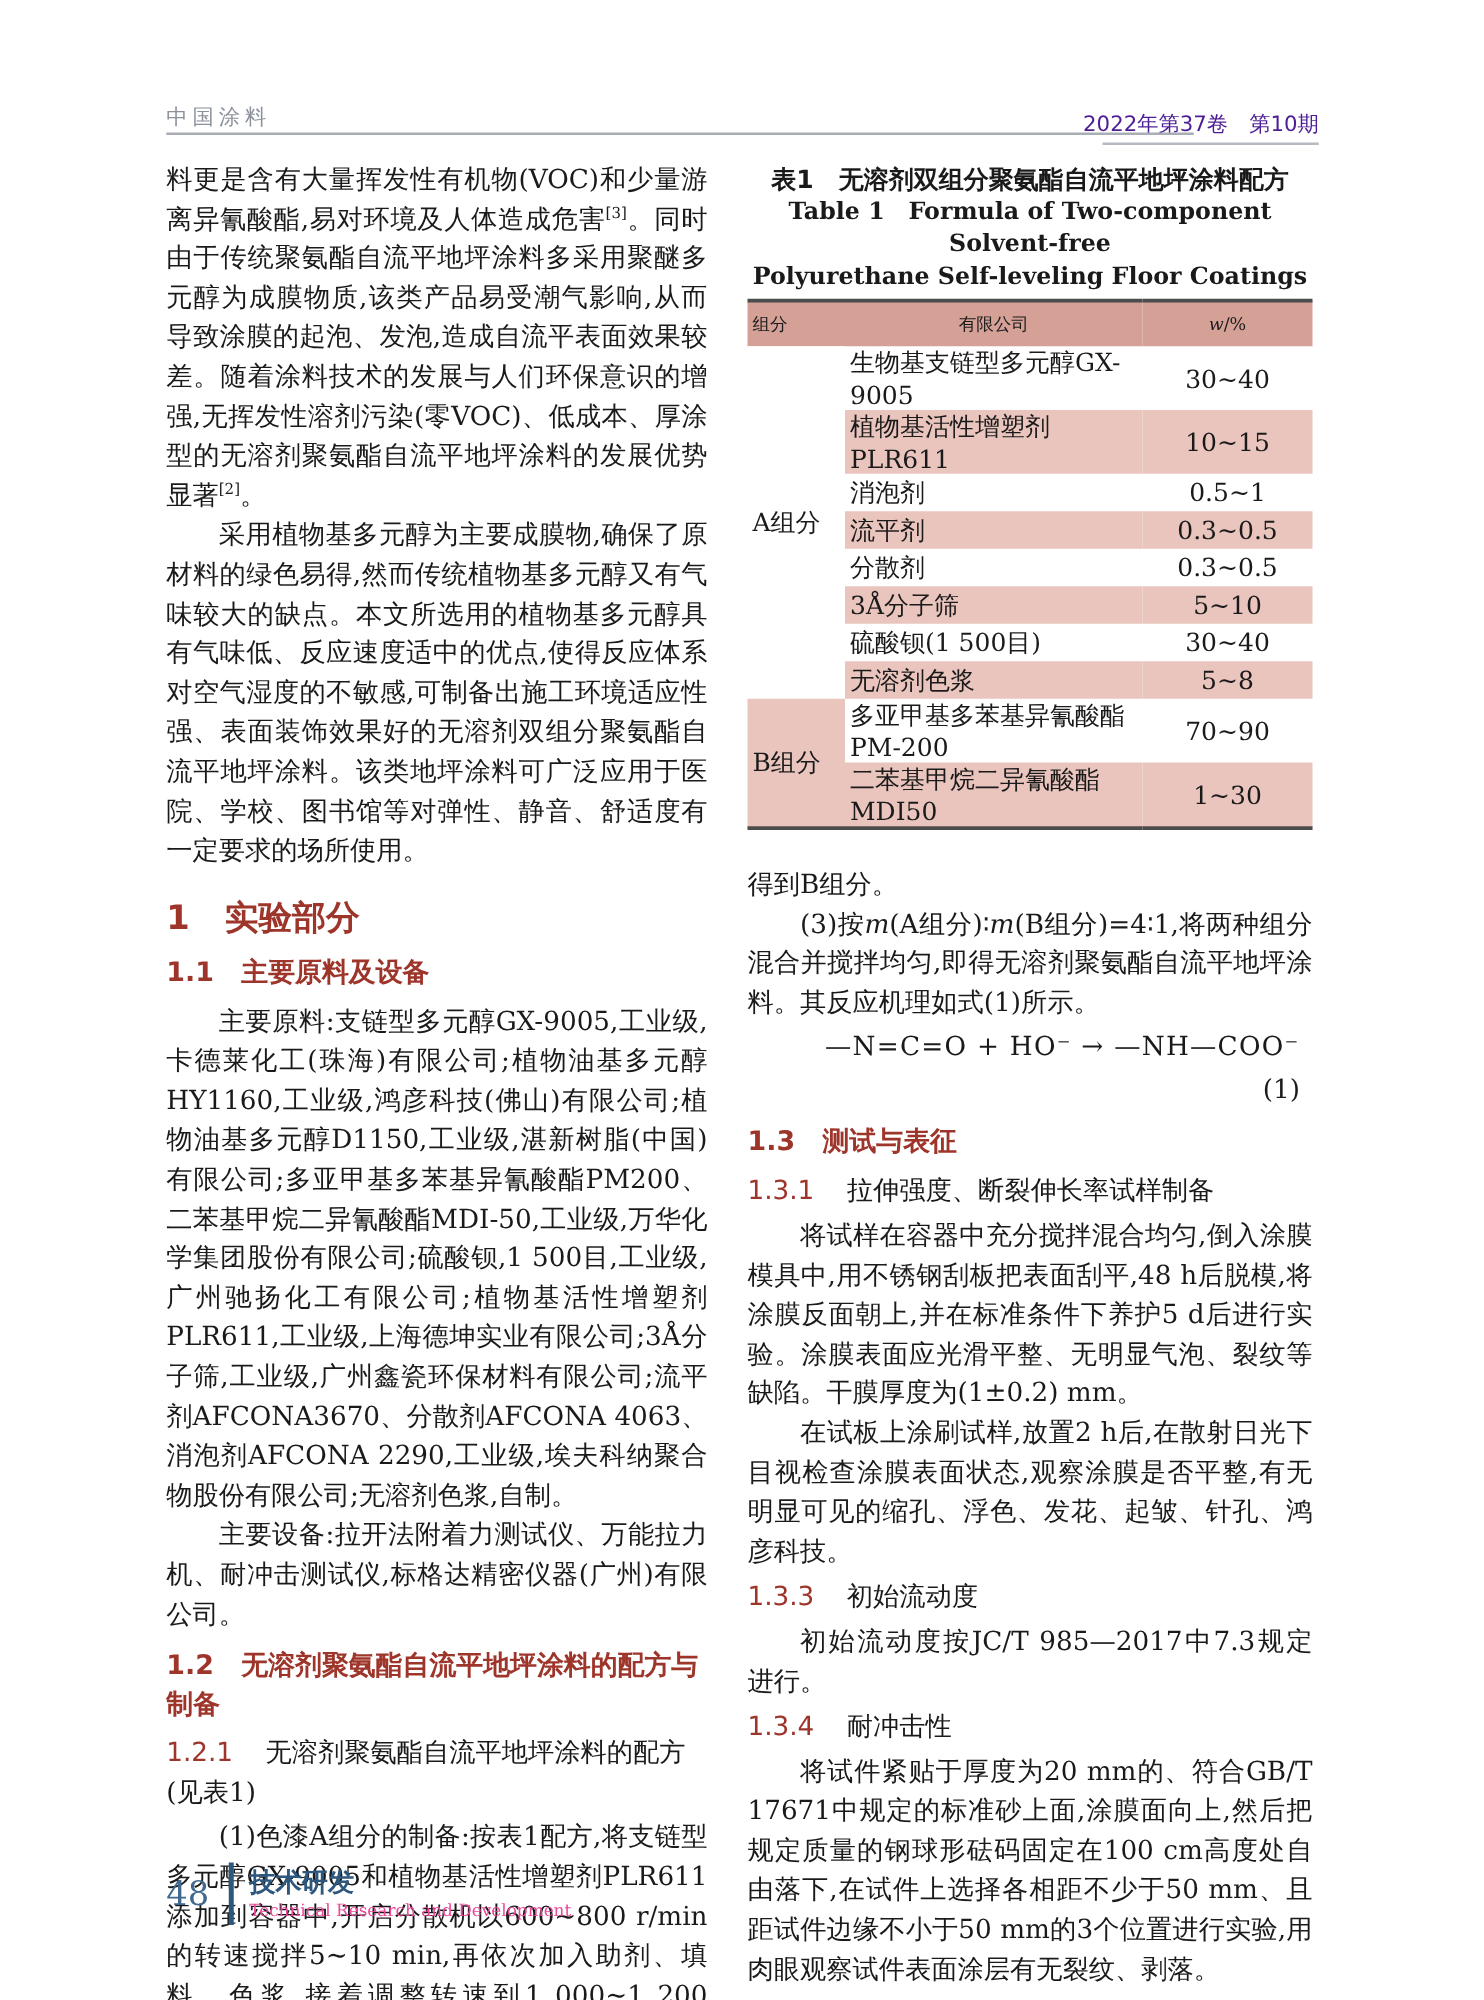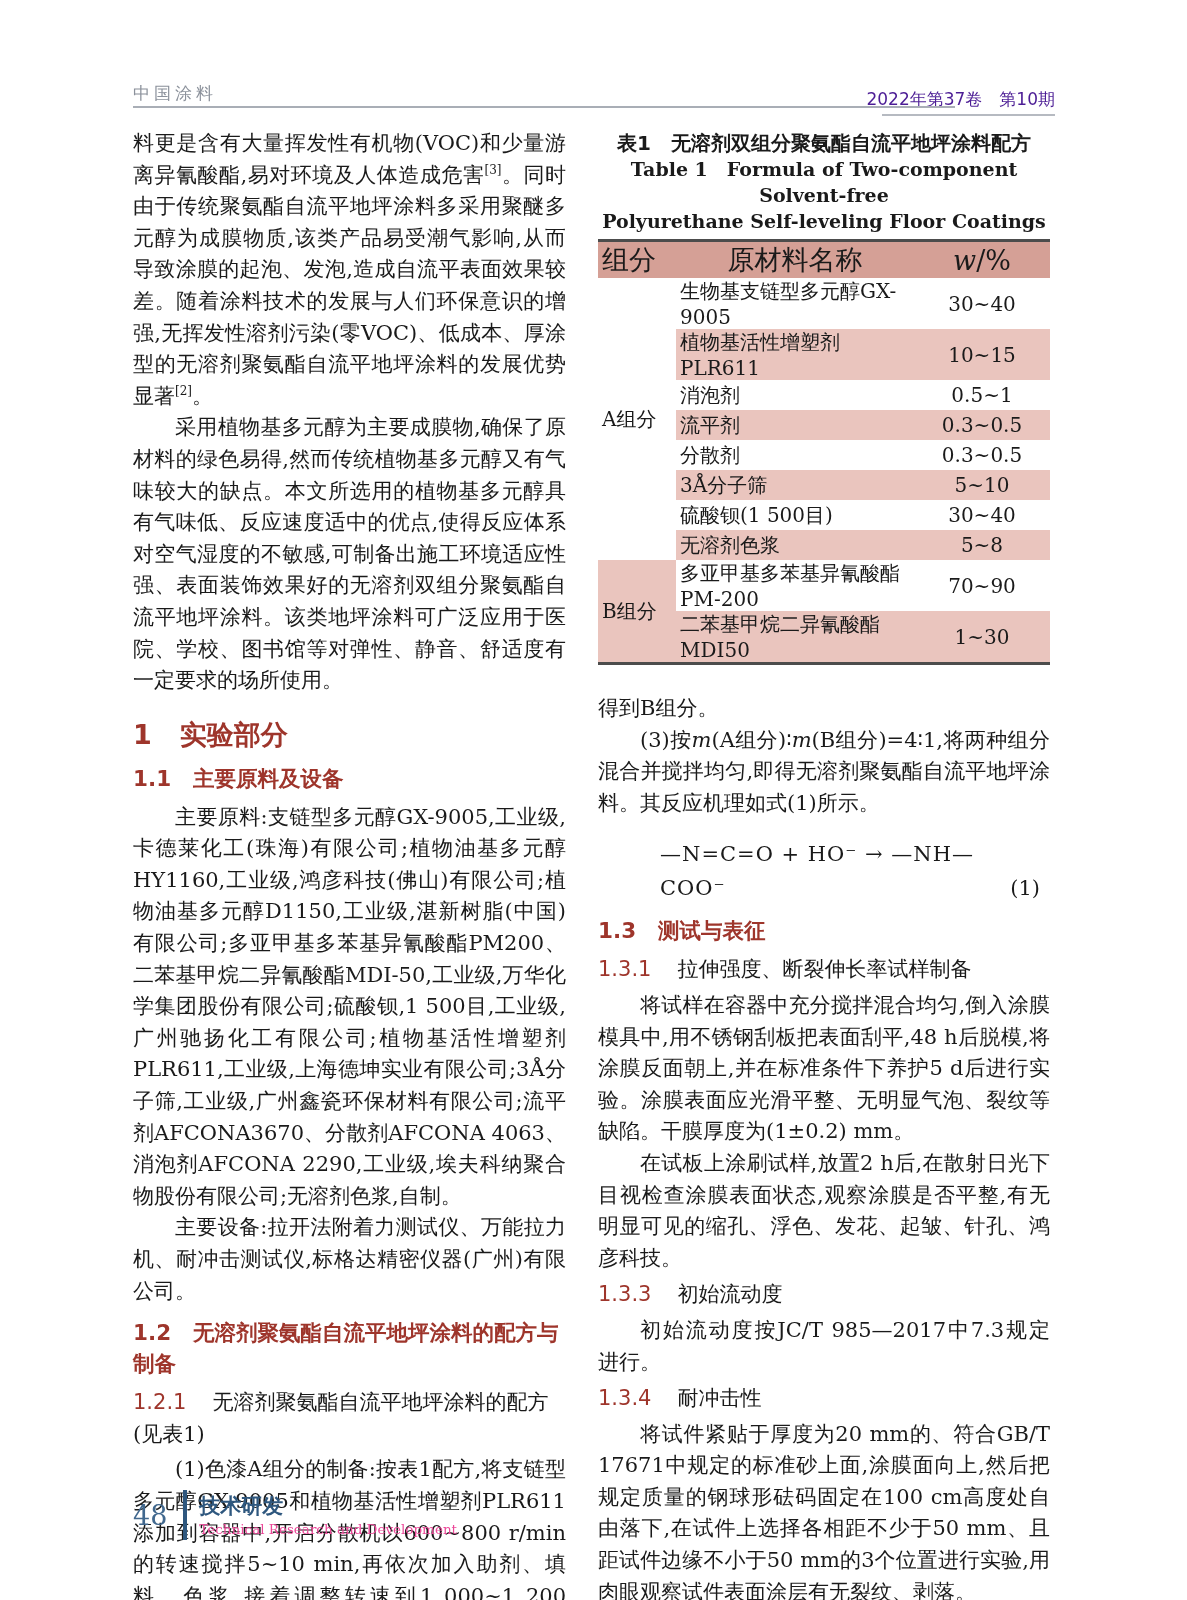--- a/index.html
+++ b/index.html
@@ -34,35 +34,35 @@
   .sec3 .num{color:#9e352b;margin-right:26px;font-family:"DejaVu Sans","Liberation Sans",sans-serif;}
   .sec3 .ttl{color:#1a1a1a;}
 
   
   .tablewrap{margin-top:2px;}
   .cap-cn{font-size:20px;font-weight:bold;text-align:center;line-height:26px;
           font-family:"DejaVu Sans","Liberation Sans",sans-serif;}
   .cap-en{font-size:19px;font-weight:bold;text-align:center;line-height:26px;}
   table.t1{width:100%;border-collapse:collapse;margin-top:5px;
            border-top:3px solid #4c4c4c;border-bottom:3px solid #4c4c4c;}
-  table.t1 th{background:#d5a096;font-weight:normal;font-size:27px;height:35px;padding:0 4px;}
+  table.t1 th{background:#d5a096;font-weight:normal;font-size:14px;height:35px;padding:0 4px;}
   table.t1 td{font-size:20px;height:30px;padding:0 4px;}
   th.h-comp{width:70px;text-align:left;padding-left:6px;}
   th.h-mat{text-align:center;}
   th.h-w{width:128px;text-align:center;}
   td.gcell{text-align:left;padding-left:6px;}
   td.ga{background:#ffffff;}
   td.gb{background:#eac5be;}
   td.mat{text-align:left;padding-left:12px;}
   td.val{text-align:center;}
   tr.stripe td.mat,tr.stripe td.val{background:#eac5be;}
   .witalic{font-style:italic;}
 
   
-  .equation{display:flex;align-items:flex-end;font-size:21px;line-height:34px;margin:18px 0 4px;}
+  .equation{display:flex;align-items:flex-start;font-size:21px;line-height:34px;margin:2px 0 4px;flex-direction:column;}
   .equation .eq{margin-left:62px;letter-spacing:1px;}
   .equation .eqnum{margin-left:auto;margin-right:10px;}
 
   
   .pagefoot{position:absolute;left:133px;top:1490px;display:flex;align-items:center;}
   .pagenum{font-size:27px;color:#41688e;margin-right:16px;}
   .footbar{width:4px;height:50px;background:#2e577e;margin-right:12px;}
   .fcn{font-size:21px;font-weight:bold;color:#2e577e;line-height:24px;
        font-family:"DejaVu Sans","Liberation Sans",sans-serif;}
   .fen{font-size:13.5px;color:#ec4899;margin-top:3px;}
@@ -103,21 +103,21 @@
 
     <div class="tablewrap">
       <div class="cap-cn">表1　无溶剂双组分聚氨酯自流平地坪涂料配方</div>
       <div class="cap-en">Table 1　Formula of Two-component Solvent-free</div>
       <div class="cap-en">Polyurethane Self-leveling Floor Coatings</div>
 
       <table class="t1">
         <thead>
           <tr>
             <th class="h-comp">组分</th>
-            <th class="h-mat">原材料名称</th>
+            <th class="h-mat">有限公司</th>
             <th class="h-w"><span class="witalic">w</span><span>/%</span></th>
           </tr>
         </thead>
         <tbody>
           <tr>
             <td class="gcell ga" rowspan="8">A组分</td>
             <td class="mat">生物基支链型多元醇GX-9005</td>
             <td class="val">30~40</td>
           </tr>
           <tr class="stripe">

